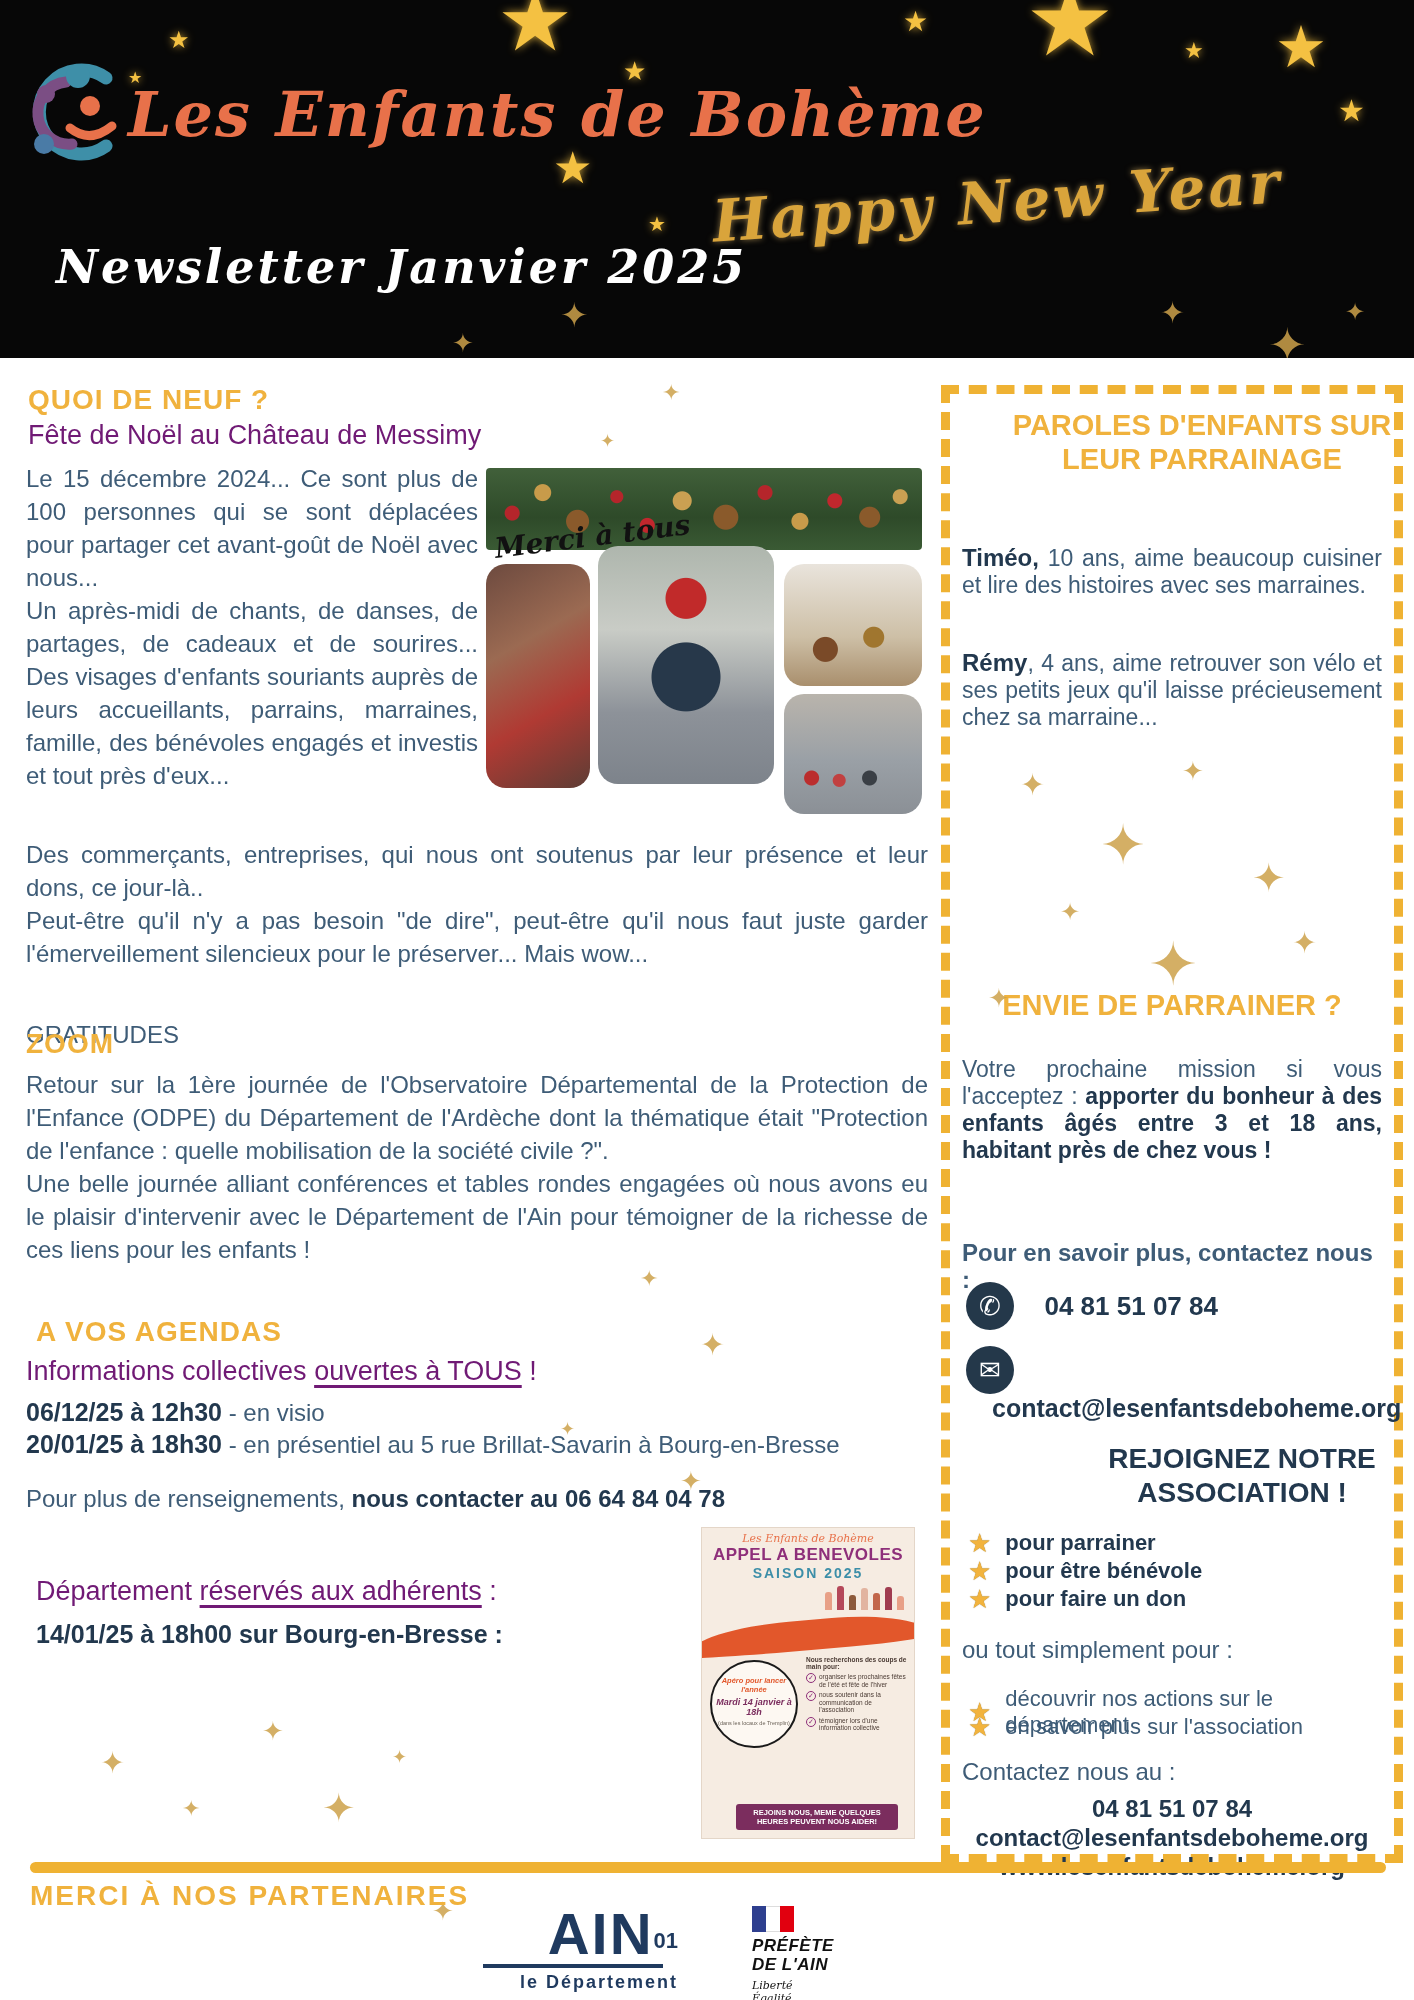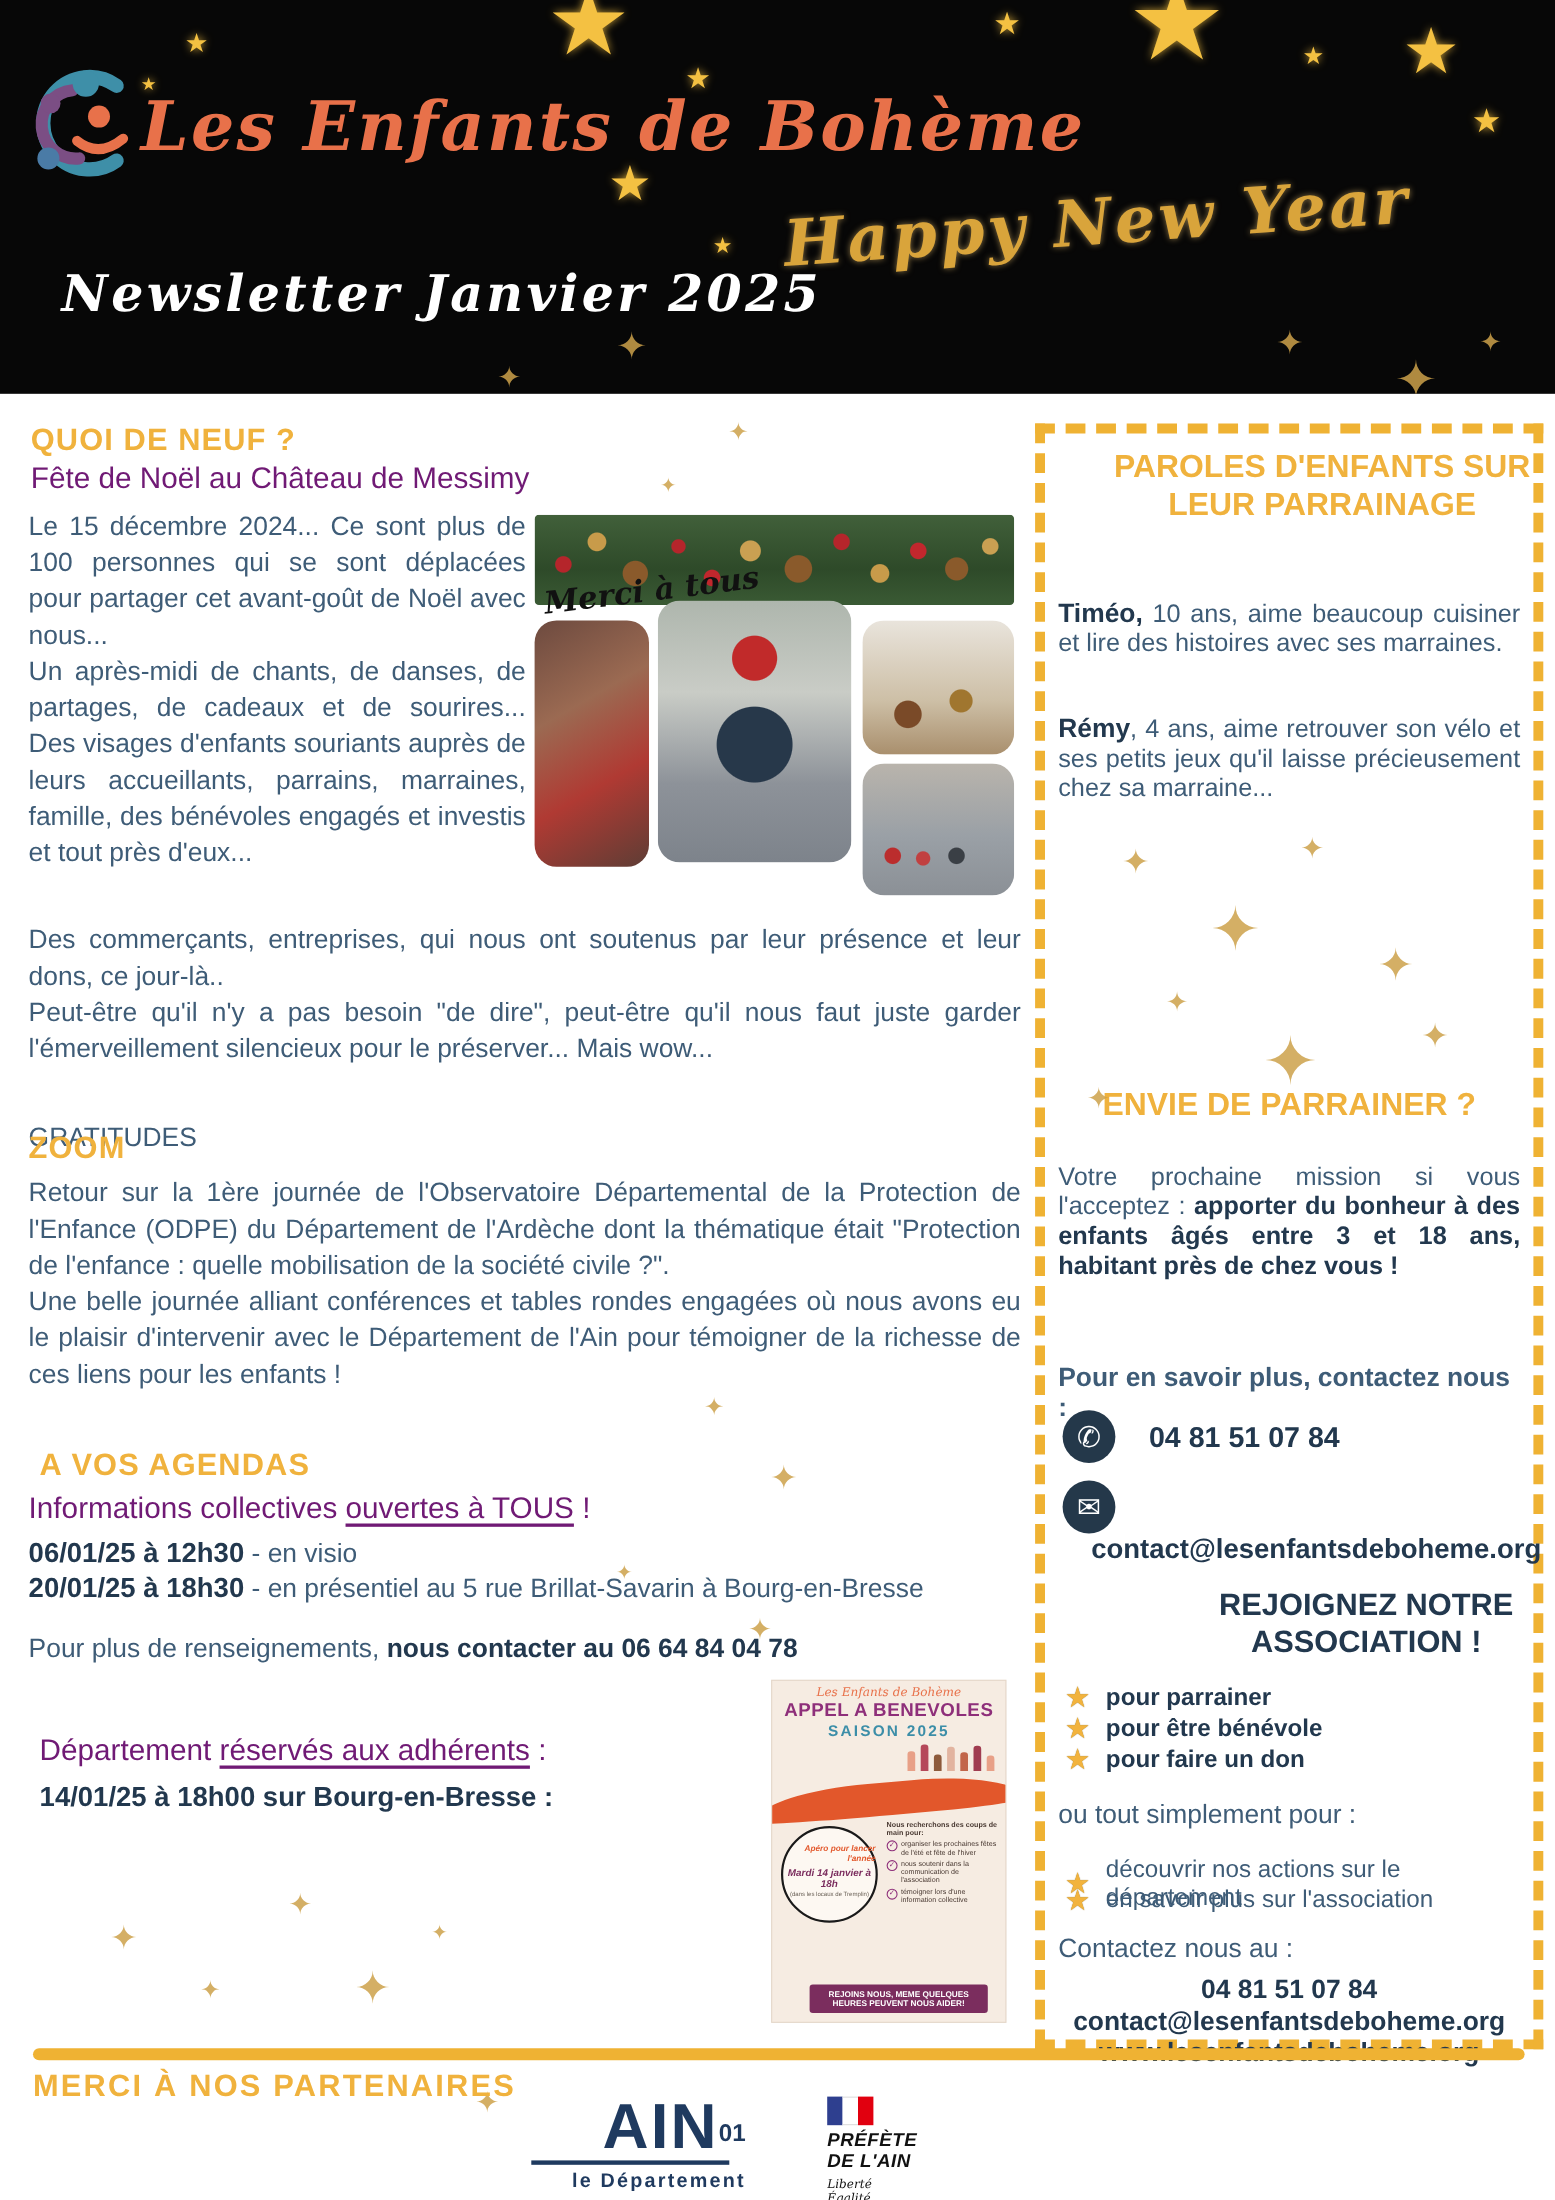--- a/index.html
+++ b/index.html
@@ -154,21 +154,21 @@
 
   <div class="abs sec-title" style="left:26px;top:1028px;">ZOOM</div>
   <div class="abs body-text just pre" style="left:26px;top:1068px;width:902px;">Retour sur la 1ère journée de l'Observatoire Départemental de la Protection de l'Enfance (ODPE) du Département de l'Ardèche dont la thématique était "Protection de l'enfance : quelle mobilisation de la société civile ?".
 Une belle journée alliant conférences et tables rondes engagées où nous avons eu le plaisir d'intervenir avec le Département de l'Ain pour témoigner de la richesse de ces liens pour les enfants !</div>
 
   <div class="abs sec-title" style="left:36px;top:1316px;">A VOS AGENDAS</div>
   <div class="abs navy-title" style="left:26px;top:1356px;font-size:27px;">
     <span>Informations collectives </span><span class="ul3">ouvertes à TOUS</span><span> !</span>
   </div>
   <div class="abs body-text" style="left:26px;top:1396px;">
-    <span class="bold-navy" style="font-size:25px;">06/01/25 à 12h30</span><span> - en visio</span>
+    <span class="bold-navy" style="font-size:25px;">06/12/25 à 12h30</span><span> - en visio</span>
   </div>
   <div class="abs body-text" style="left:26px;top:1428px;">
     <span class="bold-navy" style="font-size:25px;">20/01/25 à 18h30</span><span> - en présentiel au 5 rue Brillat-Savarin à Bourg-en-Bresse</span>
   </div>
   <div class="abs body-text" style="left:26px;top:1482px;">
     <span>Pour plus de renseignements, </span><span class="bold-navy">nous contacter au 06 64 84 04 78</span>
   </div>
 
   <div class="abs navy-title" style="left:36px;top:1576px;font-size:27px;">
     <span>Département </span><span class="ul3">réservés aux adhérents</span><span> :</span>
@@ -183,21 +183,21 @@
       <div class="hand" style="height:18px;background:#e8a087;"></div>
       <div class="hand" style="height:24px;background:#b5485a;"></div>
       <div class="hand" style="height:15px;background:#8d5a3b;"></div>
       <div class="hand" style="height:22px;background:#e2b4a0;"></div>
       <div class="hand" style="height:17px;background:#c2664a;"></div>
       <div class="hand" style="height:23px;background:#a03c50;"></div>
       <div class="hand" style="height:14px;background:#e8a087;"></div>
     </div>
     <div class="wave"></div>
     <div class="p-circle">
-      <div style="color:#E2572B;font-style:italic;font-size:7.5px;font-weight:bold;text-align:right;">Apéro pour lancer l'année</div>
+      <div style="color:#E2572B;font-style:italic;font-size:7.5px;font-weight:bold;">Apéro pour lancer l'année</div>
       <div style="color:#7b2d5e;font-weight:bold;font-size:9px;margin-top:3px;font-style:italic;">Mardi 14 janvier à 18h</div>
       <div style="color:#6b6258;font-size:5.5px;margin-top:3px;">(dans les locaux de Tremplin)</div>
     </div>
     <div class="p-check-col">
       <div style="font-weight:bold;font-size:6.5px;color:#4a3a33;">Nous recherchons des coups de main pour:</div>
       <div class="p-check">
         <span class="p-chk-ic">✓</span>
         <span>organiser les prochaines fêtes de l'été et fête de l'hiver</span>
       </div>
       <div class="p-check">

